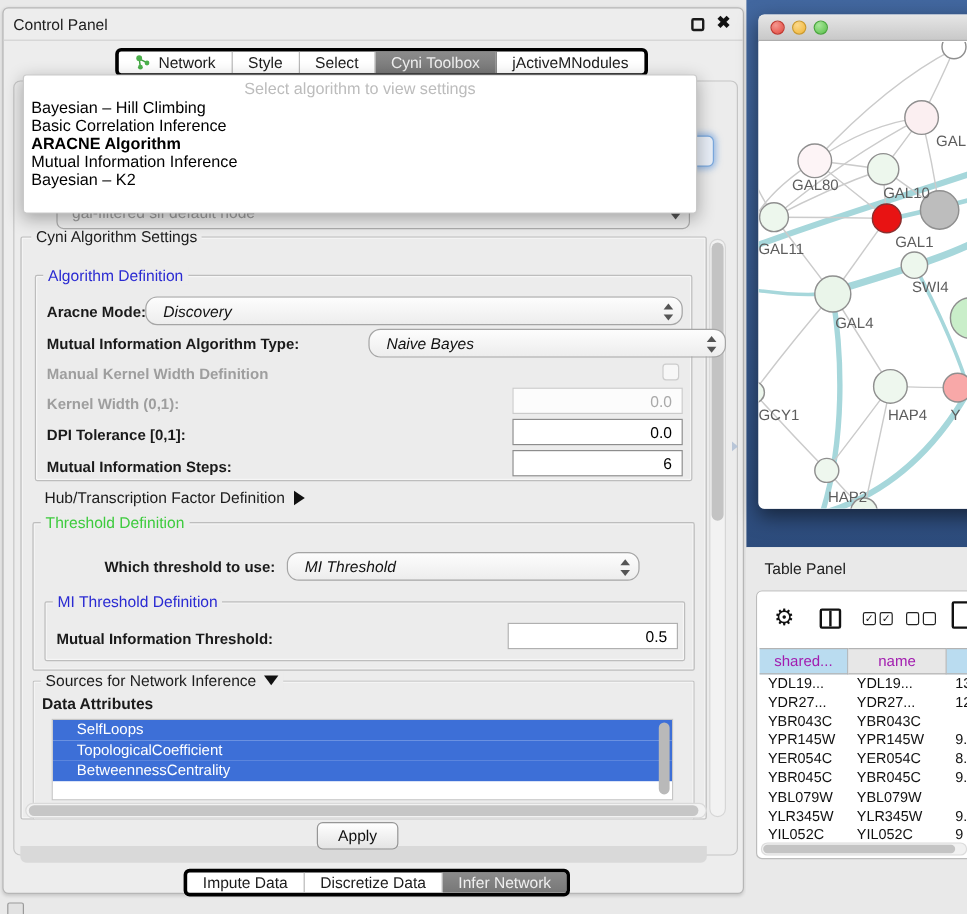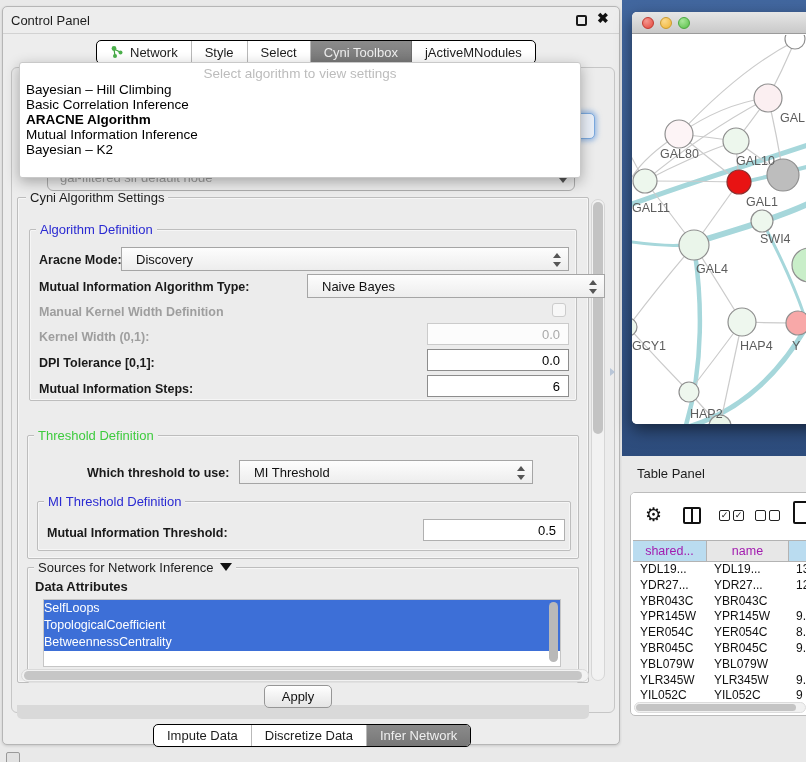--- a/index.html
+++ b/index.html
@@ -11,21 +11,21 @@
   .cp-window { position:absolute; left:2px; top:6px; width:618px; height:739px;
     background:#ededed; border:1px solid #b6b6b6; border-radius:5px;
     box-shadow:0 1px 3px rgba(0,0,0,.15); }
   .cp-title { position:absolute; left:8px; top:6px; font-size:13px; color:#1d1d1d; }
   .cp-titlebar-sep { position:absolute; left:0; top:26px; width:100%; border-top:1px solid #d2d2d2; }
   .float-btn { position:absolute; left:573px; top:8px; width:11px; height:11px;
     border:2px solid #1a1a1a; border-radius:2px; background:transparent; cursor:pointer; }
   .close-btn { position:absolute; left:594px; top:3px; font-size:14px; font-weight:bold; color:#111; cursor:pointer; }
 
   
-  .seg { position:absolute; display:flex; background:#fff; border:1px solid #000000;
+  .seg { position:absolute; display:flex; background:#fff; border:3px solid #000000;
     border-radius:5px; overflow:hidden; height:24px; }
   .seg .segi { display:flex; align-items:center; padding:0 13px; font-size:13px; color:#1c1c1c;
     border-right:1px solid #b9b9b9; white-space:nowrap; cursor:pointer; }
   .seg .segi:last-child { border-right:none; }
   .seg .segi.sel { background:linear-gradient(#8b8b8b,#777); color:#efefef; border-right-color:#6e6e6e; }
   .top-tabs { left:93px; top:33px; }
   .bottom-tabs { left:150px; top:717px; height:23px; }
 
   .net-icon { width:14px; height:14px; margin-right:6px; }
 
@@ -58,21 +58,21 @@
     box-shadow:inset 0 0 0 1px rgba(255,255,255,.55); }
   .gtitle { position:absolute; top:-8px; font-size:13px; background:#ececec; padding:0 4px; white-space:nowrap; }
   .gtitle.blue { color:#2a2ad2; }
   .gtitle.green { color:#3ecb3e; }
   .gtitle.black { color:#1c1c1c; }
 
   .flabel { position:absolute; font-size:12.5px; font-weight:bold; color:#1a1a1a; white-space:nowrap; }
   .flabel.dis { color:#9e9e9e; }
 
   .combo { position:absolute; height:24px; background:linear-gradient(#fdfdfd,#ededed);
-    border:1px solid #a5a5a5; border-radius:0; cursor:pointer; }
+    border:1px solid #a5a5a5; border-radius:10px; cursor:pointer;font-style:italic; }
   .combo .val { position:absolute; left:14px; top:4px; font-size:13px; color:#111; }
   .stepper { position:absolute; right:7px; top:4px; width:9px; height:16px; }
   .stepper:before { content:""; position:absolute; left:1px; top:1px;
     border-left:4px solid transparent; border-right:4px solid transparent; border-bottom:5px solid #555; }
   .stepper:after { content:""; position:absolute; left:1px; bottom:1px;
     border-left:4px solid transparent; border-right:4px solid transparent; border-top:5px solid #555; }
 
   .tinput { position:absolute; height:22px; background:#fff; border:1px solid #8d8d8d;
     font-size:13px; color:#000; text-align:right; padding:3px 8px 0 0; }
   .tinput.dis { border-color:#cbcbcb; color:#a9a9a9; background:#fcfcfc; }
@@ -82,21 +82,21 @@
 
   .tri-right { display:inline-block; width:0; height:0; border-top:6px solid transparent;
     border-bottom:6px solid transparent; border-left:9px solid #111; vertical-align:-2px; margin-left:8px; }
   .tri-down { display:inline-block; width:0; height:0; border-left:6px solid transparent;
     border-right:6px solid transparent; border-top:8px solid #111; vertical-align:1px; margin-left:6px; }
   .plain-label { position:absolute; font-size:13px; color:#1c1c1c; white-space:nowrap; }
 
   .attr-list { position:absolute; left:40px; top:592px; width:518px; height:68px;
     background:#fff; border:1px solid #c6c6c6; overflow:hidden; }
   .attr-item { height:17px; line-height:17px; background:#3d6fd7; color:#fff;
-    font-size:12.5px; padding-left:0; cursor:pointer; }
+    font-size:12.5px; padding-left:20px; cursor:pointer; }
   .attr-scroll { position:absolute; right:2px; top:2px; width:9px; height:60px;
     background:#b9b9b9; border-radius:5px; }
 
   
   .vscroll { position:absolute; left:588px; top:192px; width:14px; height:482px;
     background:#f2f2f2; border:1px solid #d6d6d6; border-radius:7px; }
   .vscroll .thumb { position:absolute; left:1px; top:2px; width:10px; height:232px;
     background:#c3c3c3; border-radius:6px; }
   .hscroll { position:absolute; left:18px; top:662px; width:568px; height:13px;
     background:#f2f2f2; border:1px solid #dadada; border-radius:7px; }
@@ -229,20 +229,23 @@
     </div>
     <div class="flabel dis" style="left:36px; top:298px;">Manual Kernel Width Definition</div>
     <div class="checkbox" style="left:549px; top:296px;"></div>
     <div class="flabel dis" style="left:36px; top:323px;">Kernel Width (0,1):</div>
     <div class="tinput dis" style="left:424px; top:316px; width:142px;">0.0</div>
     <div class="flabel" style="left:36px; top:349px;">DPI Tolerance [0,1]:</div>
     <div class="tinput" style="left:424px; top:342px; width:142px;">0.0</div>
     <div class="flabel" style="left:36px; top:375px;">Mutual Information Steps:</div>
     <div class="tinput" style="left:424px; top:368px; width:142px;">6</div>
 
+    <div class="plain-label" style="left:34px; top:400px;">
+      <span>Hub/Transcription Factor Definition</span><span class="tri-right"></span>
+    </div>
 
     <div class="group" style="left:24px; top:428px; width:552px; height:124px;">
       <span class="gtitle green" style="left:6px">Threshold Definition</span>
     </div>
     <div class="flabel" style="left:84px; top:459px;">Which threshold to use:</div>
     <div class="combo" style="left:236px; top:453px; width:294px;">
       <span class="val">MI Threshold</span>
       <span class="stepper"></span>
     </div>
     <div class="group" style="left:34px; top:494px; width:534px; height:50px;">

